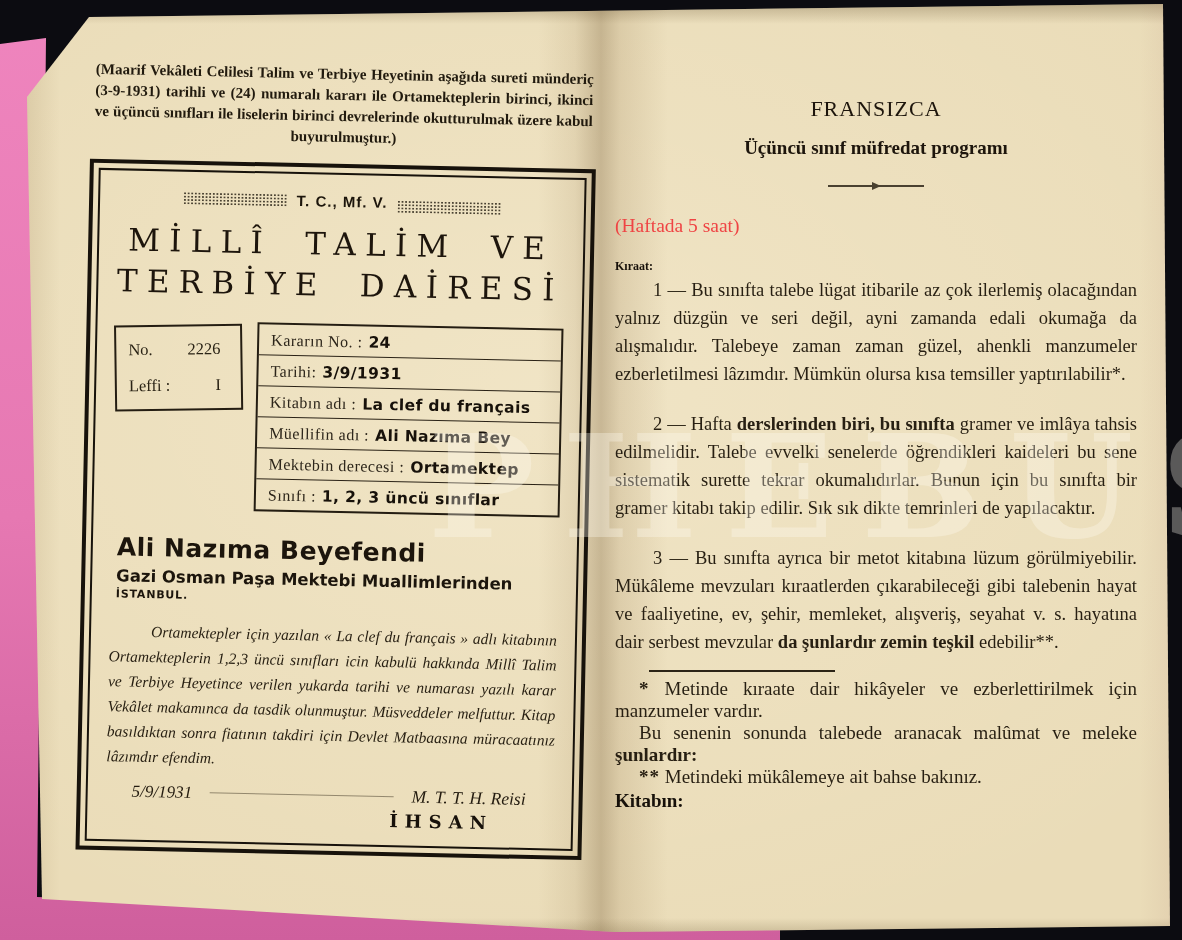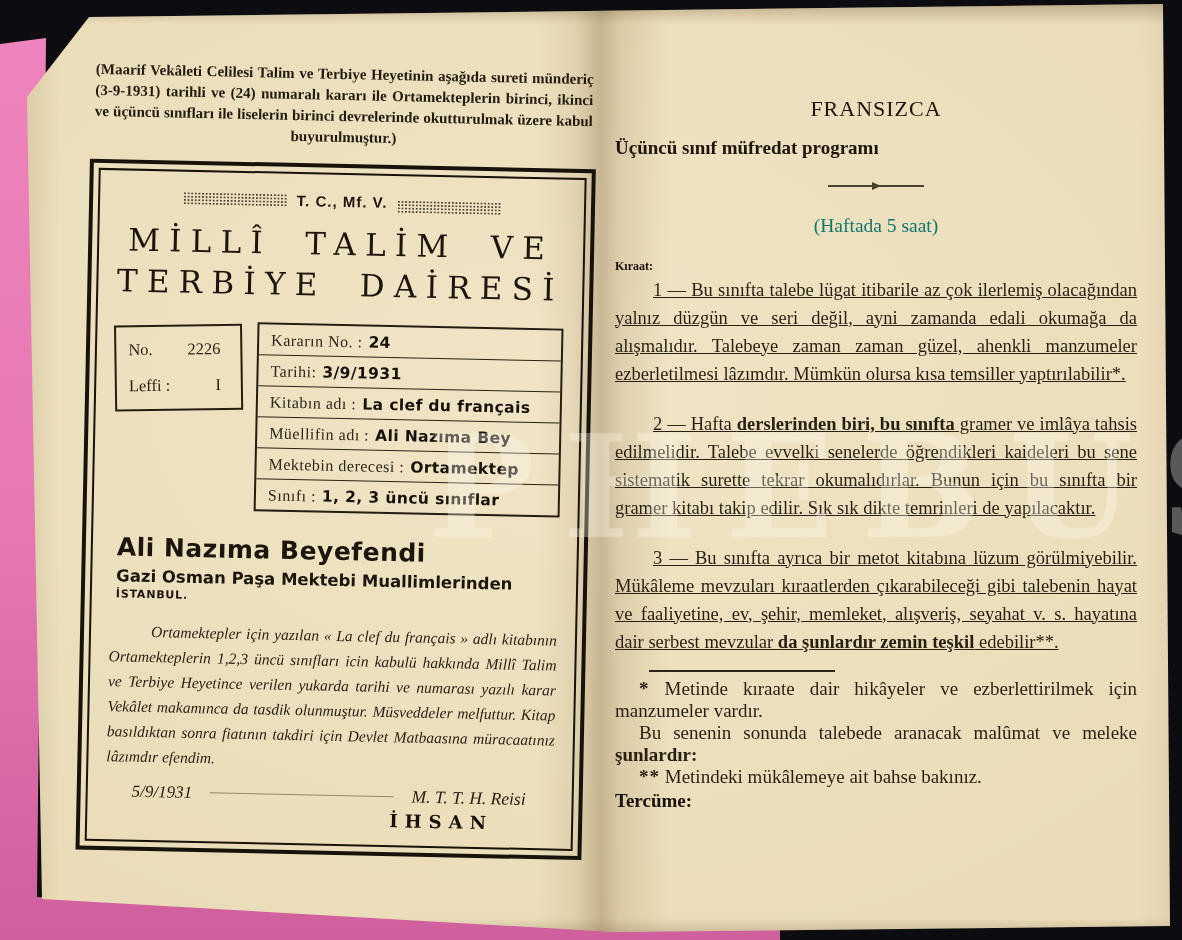--- a/index.html
+++ b/index.html
@@ -98,35 +98,35 @@
   .sig-dash { flex:1; border-top:1px solid rgba(40,30,15,0.45); margin:0 18px; }
   .sig-title { margin-right:24px; font-size:17.5px; }
   .sig-name {
     text-align:right; margin:3px 62px 0 0;
     font-family:"DejaVu Serif", serif; font-weight:bold;
     font-size:18px; letter-spacing:7px; font-style:normal; color:#17110a;
   }
 
   
   .fr-title { text-align:center; font-weight:normal; font-size:22px; letter-spacing:1px; color:#1d150c; }
-  .fr-subtitle { text-align:left; font-weight:bold; font-size:19px; margin-top:15px; color:#1d150c; }
+  .fr-subtitle { text-align:center; font-weight:bold; font-size:19px; margin-top:15px; color:#1d150c; }
 
   .divider { position:relative; width:96px; height:1.5px; background:#4a4130; margin:26px auto 0; }
   .divider::after {
     content:""; position:absolute; left:46%; top:-3.5px;
     border-left:9px solid #4a4130; border-top:4px solid transparent; border-bottom:4px solid transparent;
   }
 
-  .hours { text-align:center; font-size:19.5px; margin-top:28px; color:#0f766e; }
+  .hours { font-size:19.5px; margin-top:28px; color:#ef4444; }
 
   .section { margin-top:22px; }
   .section-heading { font-weight:bold; font-size:12px; color:#17110a; }
   .section p {
     font-size:18.5px; line-height:28px; text-align:justify; text-indent:38px;
-    margin-top:2px; color:#271f12;text-decoration:underline;
+    margin-top:2px; color:#271f12;
   }
 
   .fn-rule { width:186px; height:2.5px; background:#2c2416; margin:14px 0 6px 34px; }
   .footnote { font-size:19px; line-height:22px; text-indent:24px; text-align:justify; color:#271f12; }
   .fn-marker { font-weight:bold; letter-spacing:1px; }
   .closing-heading { font-weight:bold; font-size:19px; margin-top:2px; color:#17110a; }
 
   
   .watermark {
     position:absolute; left:428px; top:404px; z-index:4;
@@ -229,16 +229,16 @@
 
   <div class="section">
     <p><span>3 — Bu sınıfta ayrıca bir metot kitabına lüzum görülmiyebilir. Mükâleme mevzuları kıraatlerden çıkarabileceği gibi talebenin hayat ve faaliyetine, ev, şehir, memleket, alışveriş, seyahat v. s. hayatına dair serbest mevzular </span><span style="font-weight: bold;">da şunlardır zemin teşkil</span><span> edebilir**.</span></p>
   </div>
 
   <div class="fn-rule"></div>
   <p class="footnote"><span class="fn-marker">*</span><span><span> Metinde kıraate dair hikâyeler ve ezberlettirilmek için manzumeler vardır.</span></span></p>
   <p class="footnote"><span class="fn-marker"></span><span><span>Bu senenin sonunda talebede aranacak malûmat ve meleke </span><span style="font-weight: bold;">şunlardır:</span></span></p>
   <p class="footnote"><span class="fn-marker">**</span><span><span> Metindeki mükâlemeye ait bahse bakınız.</span></span></p>
 
-  <div class="closing-heading">Tercüme:</div>
+  <div class="closing-heading">Kitabın:</div>
 </div>
 
 <div class="watermark">PHEBUS</div>
 
 </body></html>

